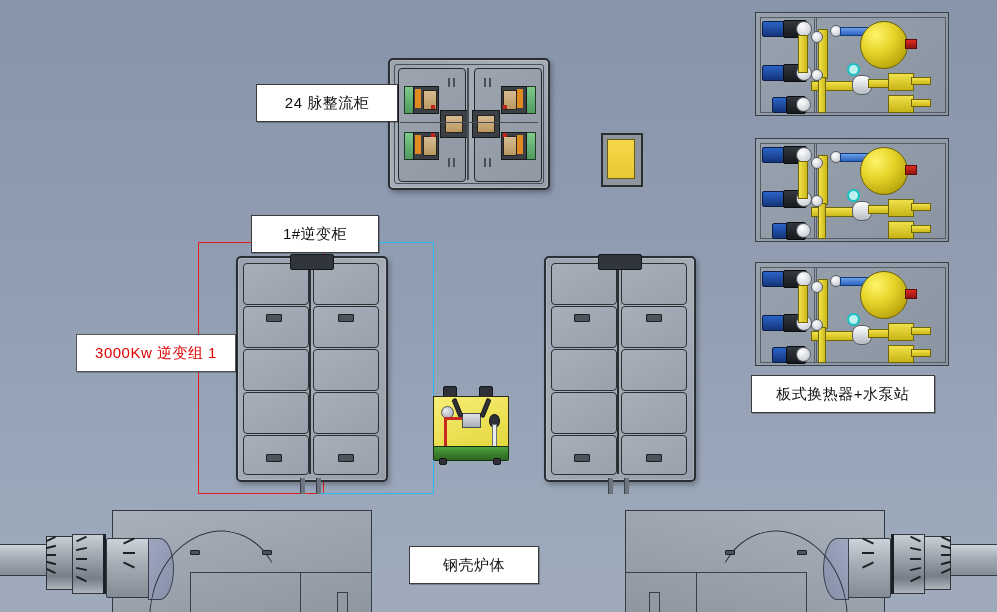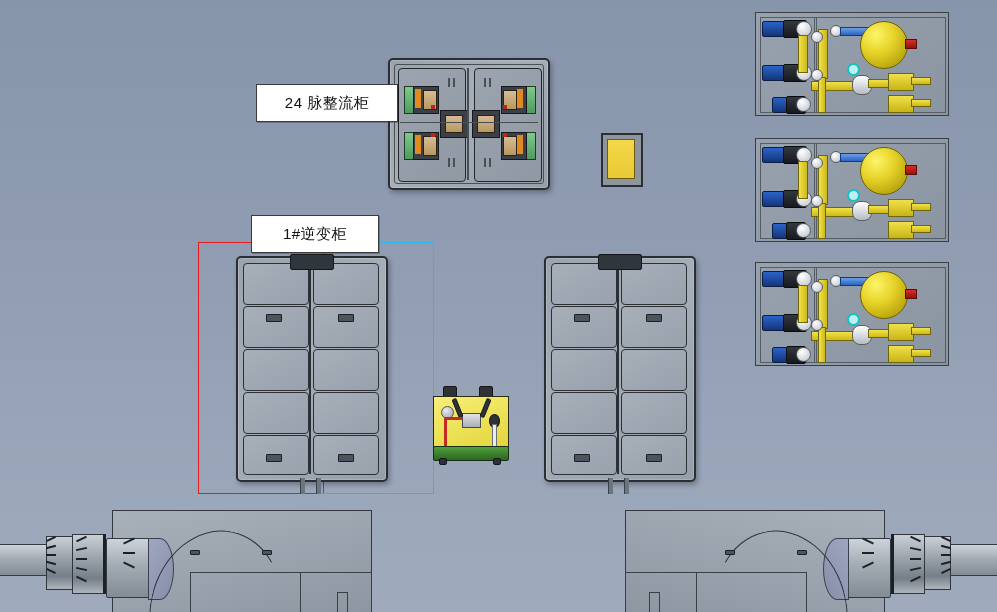--- a/index.html
+++ b/index.html
@@ -362,17 +362,26 @@
 
   <div class="label" style="left:256px;top:84px;width:140px;height:36px;">
     <span>24 脉整流柜</span>
   </div>
 
   <div class="label" style="left:251px;top:199px;width:126px;height:36px;margin-top:16px;">
     <span>1#逆变柜</span>
   </div>
 
 
-
-
-
+  <div class="label red" style="left:76px;top:334px;width:158px;height:36px;">
+    <span>3000Kw 逆变组 1</span>
+  </div>
+
+
+  <div class="label" style="left:751px;top:375px;width:182px;height:36px;">
+    <span>板式换热器+水泵站</span>
+  </div>
+
+  <div class="label" style="left:409px;top:546px;width:128px;height:36px;">
+    <span>钢壳炉体</span>
+  </div>
 
 </div>
 
 </body></html>

